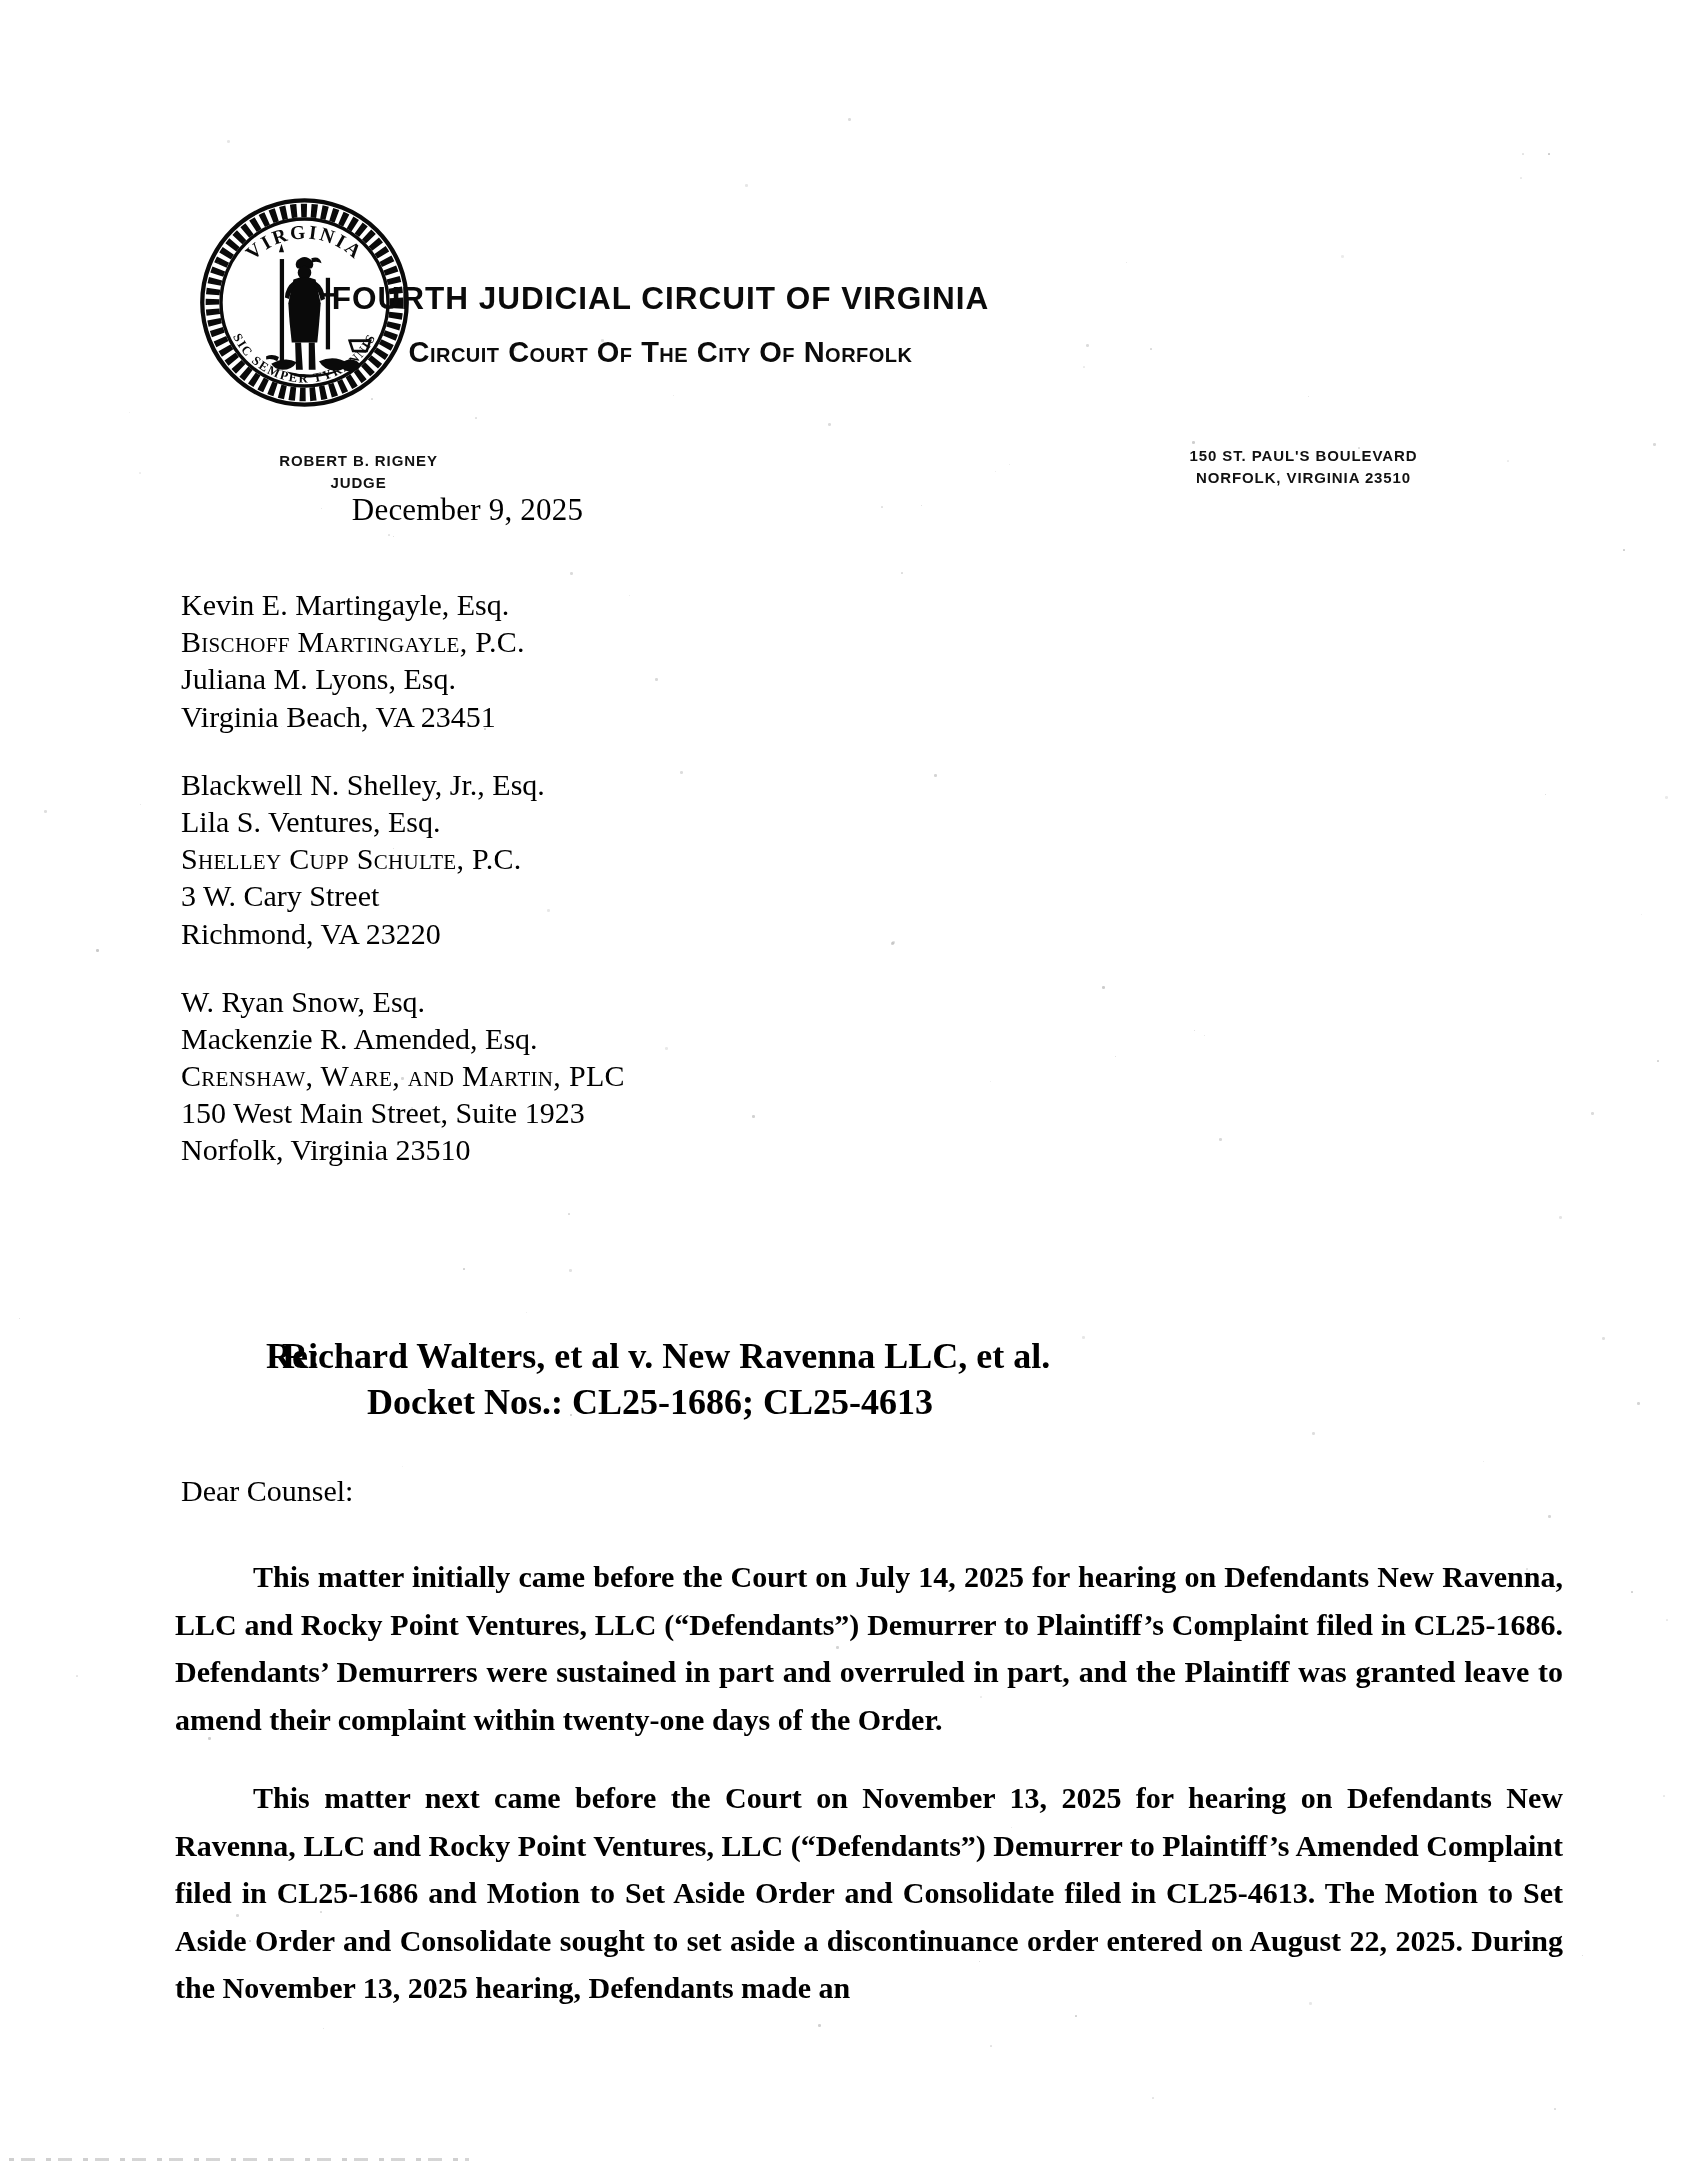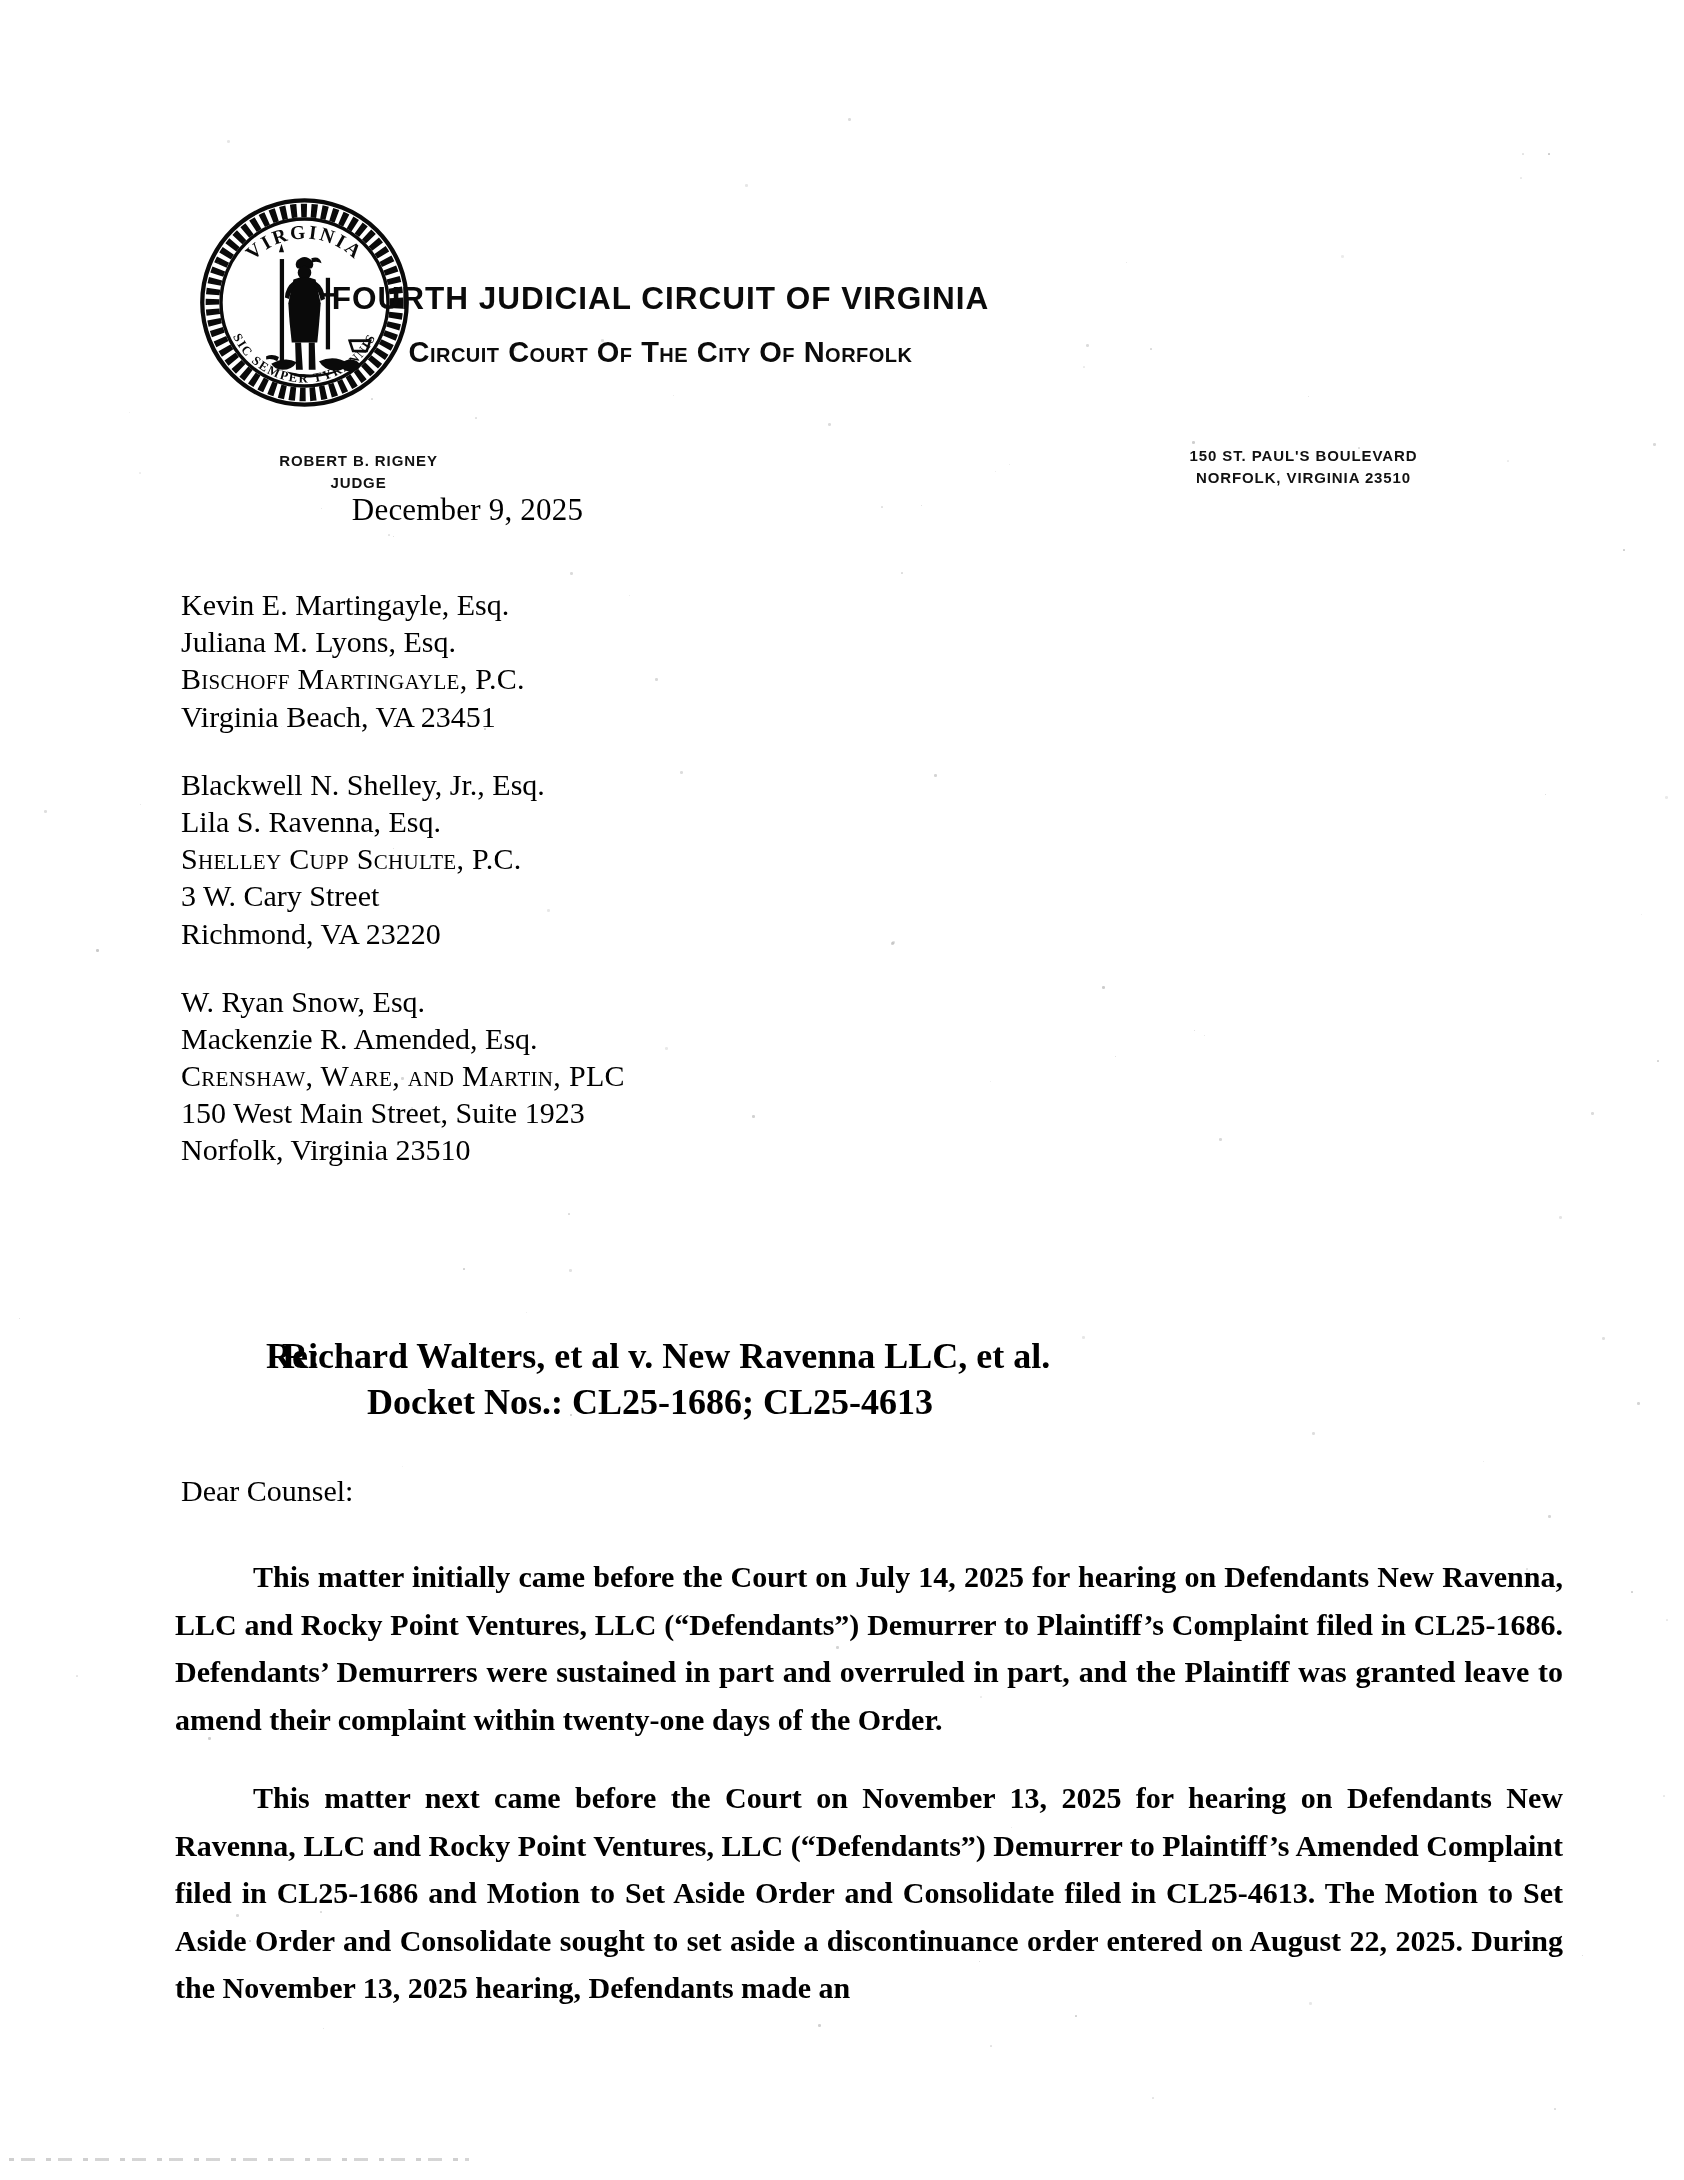--- a/index.html
+++ b/index.html
@@ -264,28 +264,28 @@
     <div>150 ST. PAUL'S BOULEVARD</div>
     <div>NORFOLK, VIRGINIA 23510</div>
   </div>
 
   <div class="letter-date">December 9, 2025</div>
 
   <div class="recipients">
 
     <div class="recip-group">
       <div class="recip-line">Kevin E. Martingayle, Esq.</div>
+      <div class="recip-line firm">Bischoff Martingayle, P.C.</div>
       <div class="recip-line">Juliana M. Lyons, Esq.</div>
-      <div class="recip-line firm">Bischoff Martingayle, P.C.</div>
       <div class="recip-line">Virginia Beach, VA 23451</div>
     </div>
 
     <div class="recip-group">
       <div class="recip-line">Blackwell N. Shelley, Jr., Esq.</div>
-      <div class="recip-line">Lila S. Ravenna, Esq.</div>
+      <div class="recip-line">Lila S. Ventures, Esq.</div>
       <div class="recip-line firm">Shelley Cupp Schulte, P.C.</div>
       <div class="recip-line">3 W. Cary Street</div>
       <div class="recip-line">Richmond, VA 23220</div>
     </div>
 
     <div class="recip-group">
       <div class="recip-line">W. Ryan Snow, Esq.</div>
       <div class="recip-line">Mackenzie R. Amended, Esq.</div>
       <div class="recip-line firm">Crenshaw, Ware, and Martin, PLC</div>
       <div class="recip-line">150 West Main Street, Suite 1923</div>

